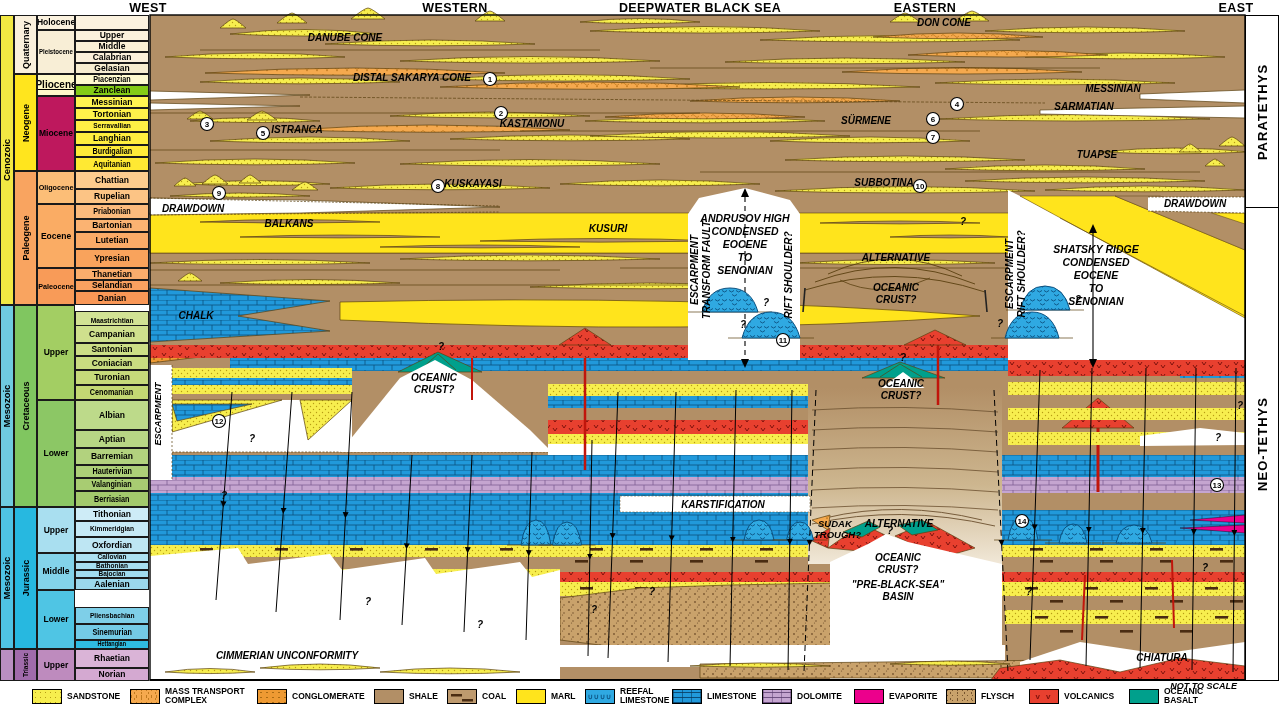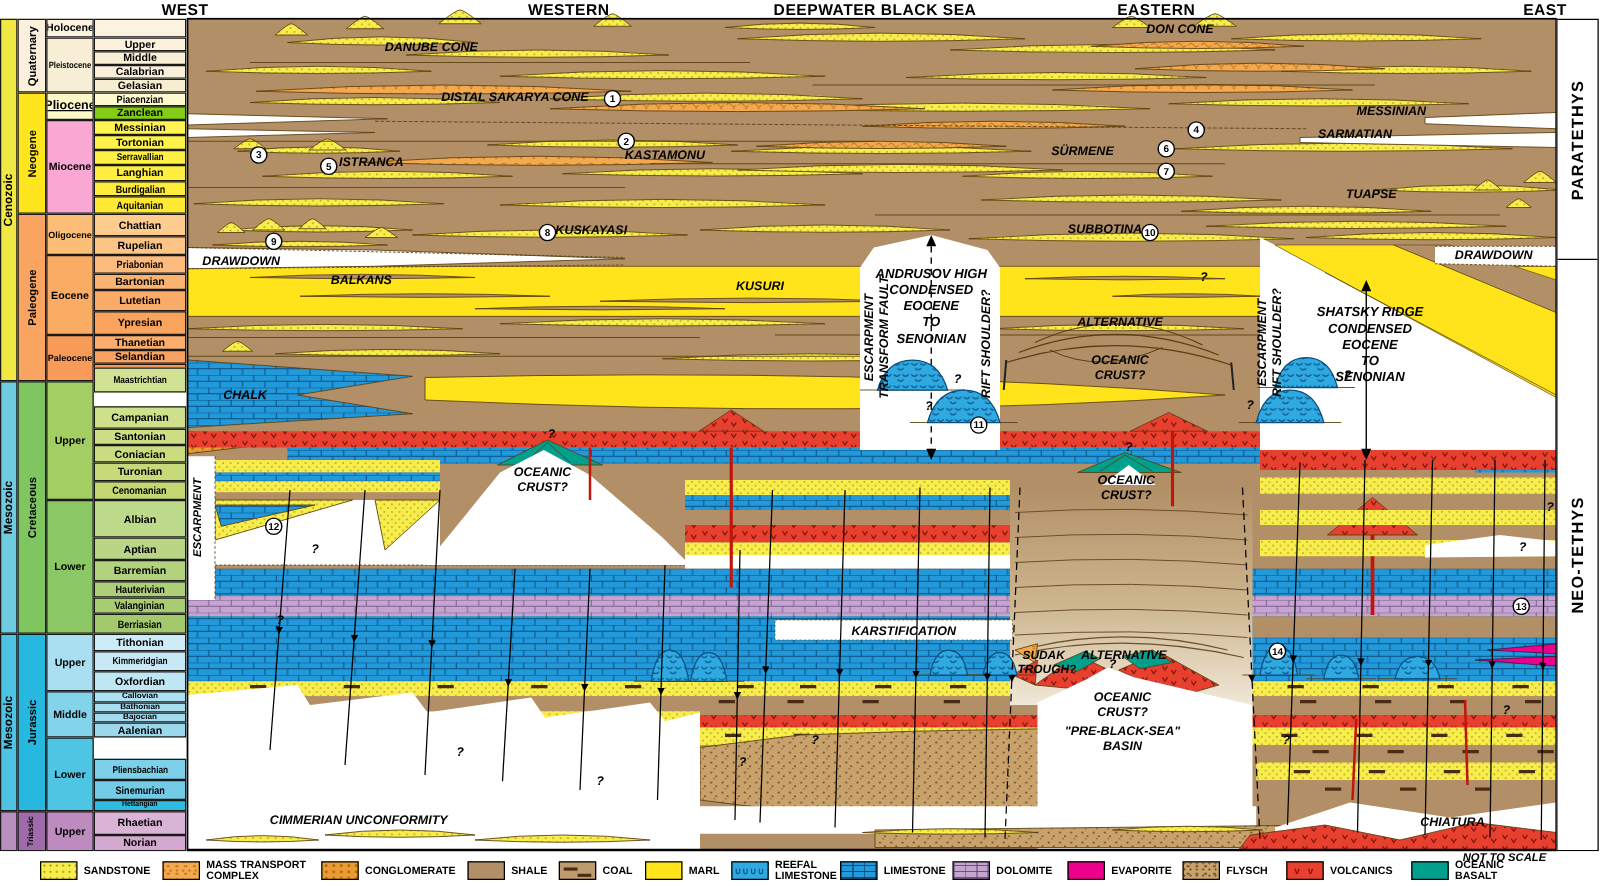--- a/index.html
+++ b/index.html
@@ -553,21 +553,21 @@
       </div>
       <div class="tcell" style="left: 37px; top: 15px; width: 38px; height: 15px; background: rgb(251, 242, 223);">
         <span style="font-size: 8.5px;">Holocene</span>
       </div>
       <div class="tcell" style="left: 37px; top: 30px; width: 38px; height: 44px; background: rgb(248, 238, 214);">
         <span style="font-size: 7.2px; transform: scaleX(0.85);">Pleistocene</span>
       </div>
       <div class="tcell" style="left: 37px; top: 74px; width: 38px; height: 22px; background: rgb(254, 248, 201);">
         <span style="font-size: 10px; text-decoration: underline;">Pliocene</span>
       </div>
-      <div class="tcell" style="left: 37px; top: 96px; width: 38px; height: 75px; background: #f9a8d4;">
+      <div class="tcell" style="left: 37px; top: 96px; width: 38px; height: 75px; background: #be185d;">
         <span style="font-size: 8.5px;">Miocene</span>
       </div>
       <div class="tcell" style="left: 37px; top: 171px; width: 38px; height: 33px; background: rgb(252, 190, 119);">
         <span style="font-size: 7.2px;">Oligocene</span>
       </div>
       <div class="tcell" style="left: 37px; top: 204px; width: 38px; height: 64px; background: rgb(250, 172, 100);">
         <span style="font-size: 8.5px;">Eocene</span>
       </div>
       <div class="tcell" style="left: 37px; top: 268px; width: 38px; height: 37px; background: rgb(248, 155, 88);">
         <span style="font-size: 7.2px;">Paleocene</span>
@@ -647,21 +647,21 @@
       </div>
       <div class="tcell" style="left: 75px; top: 268px; width: 74px; height: 12px; background: rgb(250, 173, 108);">
         <span style="font-size: 8.5px;">Thanetian</span>
       </div>
       <div class="tcell" style="left: 75px; top: 280px; width: 74px; height: 11px; background: rgb(249, 161, 96);">
         <span style="font-size: 8.5px;">Selandian</span>
       </div>
       <div class="tcell" style="left: 75px; top: 291px; width: 74px; height: 14px; background: rgb(249, 151, 86);">
         <span style="font-size: 8.5px;">Danian</span>
       </div>
-      <div class="tcell" style="left: 75px; top: 294px; width: 74px; height: 20px; background: rgb(210, 226, 148);">
+      <div class="tcell" style="left: 75px; top: 311px; width: 74px; height: 20px; background: rgb(210, 226, 148);">
         <span style="font-size: 7.8px; transform: scaleX(0.85);">Maastrichtian</span>
       </div>
       <div class="tcell" style="left: 75px; top: 325px; width: 74px; height: 18px; background: rgb(207, 224, 141);">
         <span style="font-size: 8.5px;">Campanian</span>
       </div>
       <div class="tcell" style="left: 75px; top: 343px; width: 74px; height: 13px; background: rgb(204, 222, 134);">
         <span style="font-size: 8.5px;">Santonian</span>
       </div>
       <div class="tcell" style="left: 75px; top: 356px; width: 74px; height: 14px; background: rgb(201, 220, 128);">
         <span style="font-size: 8.5px;">Coniacian</span>

